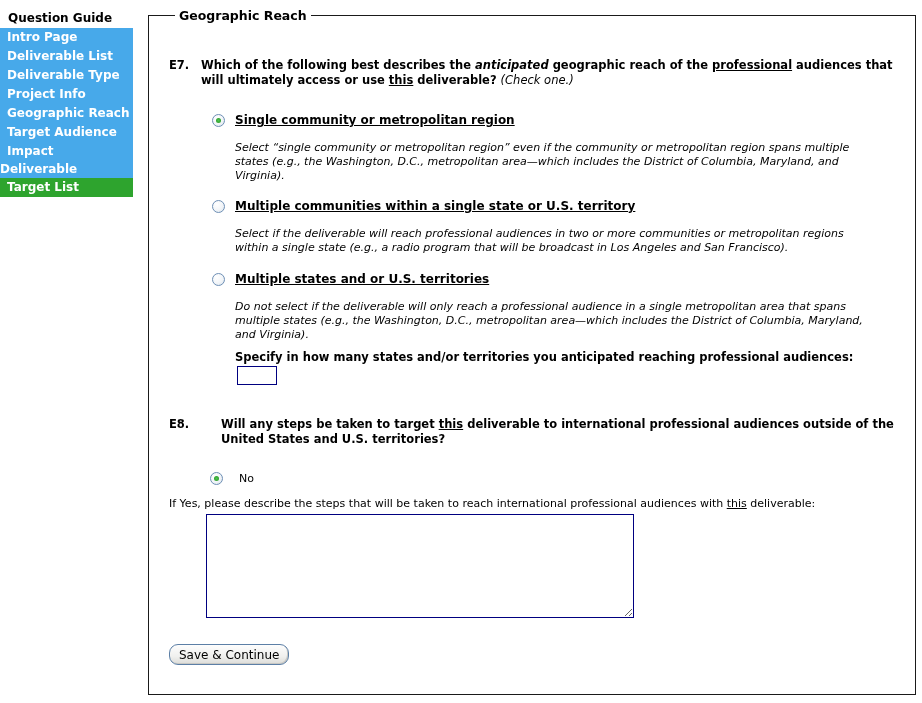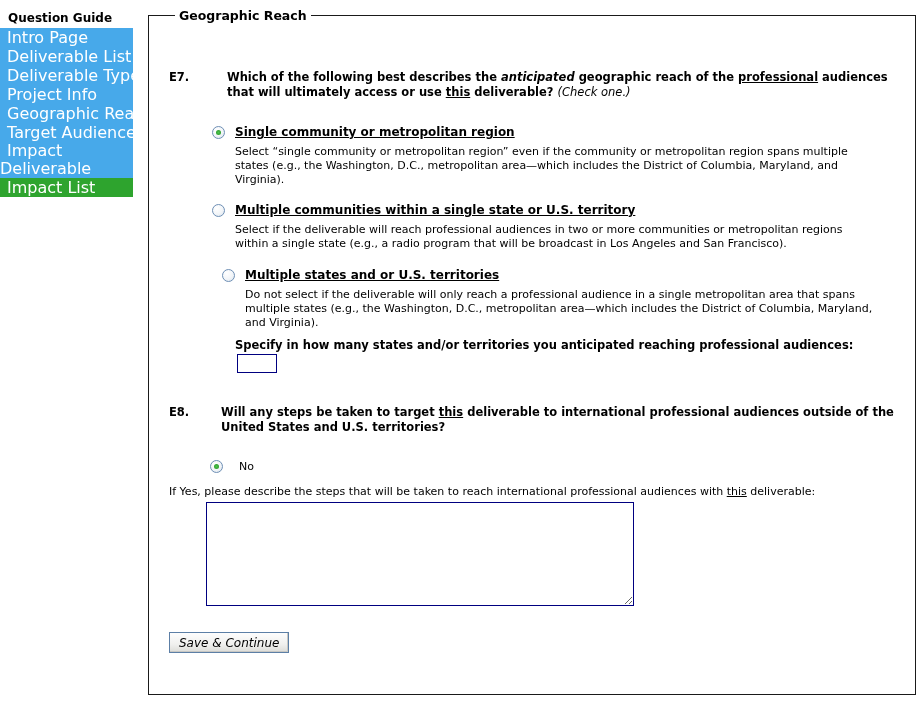--- a/index.html
+++ b/index.html
@@ -11,21 +11,21 @@
     color: #000;
     position: relative;
     overflow: hidden;
   }
 
   
   .sidebar { position: absolute; left: 0; top: 0; width: 133px; padding-top: 11px; }
   .sidebar-title { font-weight: bold; font-size: 12px; margin: 0 0 3px 8px; }
   .nav-item {
     background: #47A9EA; color: #fff;
-    font-weight: normal; font-size: 16px;
+    font-weight: bold; font-size: 12px;
     height: 19px; line-height: 19px;
     padding-left: 7px; 
     cursor: pointer; white-space: nowrap; overflow: hidden;
   }
   .nav-item.two-line {
     height: 36px; line-height: 18px;
     padding-left: 0; text-indent: 7px;
     white-space: normal;
   }
   .nav-item.green { background: #2EA42E; }
@@ -42,47 +42,47 @@
     margin-left: 6px; padding: 0 4px;
   }
 
   .q-row { display: flex; font-weight: bold; font-size: 11.5px; line-height: 15px; }
   .q-num { width: 32px; flex: none; }
   .q-text { max-width: 694px; }
   .seg-italic { font-style: italic; }
   .seg-underline { text-decoration: underline; }
   .seg-check { font-style: italic; font-weight: normal; }
 
-  #e7 { margin-top: 47px; gap: 26px; }
+  #e7 { margin-top: 35px; }
   #e8 { margin-top: 32px; gap: 20px; }
 
   .options { margin-left: 43px; }
   .option { display: flex; }
   .option.first  { margin-top: 25px; }
   .option.second { margin-top: 16px; }
-  .option.third  { margin-top: 17px; justify-content: center; }
+  .option.third  { margin-top: 17px; }
 
   .radio {
     width: 13px; height: 13px; flex: none;
     border: 1px solid #6E8FB5; border-radius: 50%;
     background: radial-gradient(circle at 35% 30%, #ffffff 0%, #f2f5f8 55%, #d8e2ec 100%);
     margin-right: 10px; margin-top: 1px;
     position: relative; cursor: pointer;
     display: inline-block;
   }
   .radio .dot { display: none; }
   .radio.selected .dot {
     display: block; width: 5px; height: 5px; border-radius: 50%;
     background: radial-gradient(circle, #4CC44C 0%, #2E9E2E 75%);
     position: absolute; left: 3px; top: 3px;
   }
 
   .option-body { width: 640px; }
   .option-label { font-weight: bold; font-size: 12px; line-height: 14px; text-decoration: underline; }
-  .option-desc  { font-size: 11px; line-height: 14px; margin-top: 6px; max-width: 636px; }
+  .option-desc  { font-style: italic; font-size: 11px; line-height: 14px; margin-top: 14px; max-width: 636px; }
 
   .specify { margin: 8px 0 0 66px; }
   .specify-label { font-weight: bold; font-size: 11.5px; line-height: 14px; }
   .specify-input {
     display: block; width: 40px; height: 19px;
     border: 1px solid #000080; margin: 2px 0 0 2px;
     font-size: 11px; padding: 1px 2px;
   }
 
   .yn-options { margin-left: 41px; margin-top: 24px; }
@@ -98,40 +98,39 @@
     border: 1px solid #000080;
     font-family: "DejaVu Sans", "Liberation Sans", sans-serif; font-size: 11px;
     resize: both; padding: 2px;
   }
 
   .save-btn {
     margin-top: 26px;
     height: 21px; padding: 0 9px;
     font-family: "DejaVu Sans", "Liberation Sans", sans-serif;
     font-size: 12px; color: #000;
-    border: 1px solid #5C7FA6; border-radius: 0;
+    border: 1px solid #5C7FA6; border-radius: 9px;
     background: linear-gradient(180deg, #fdfdfd 0%, #f0f0ee 60%, #dcdcd8 100%);
     box-shadow: inset -1px -1px 0 #c8c8c4;
     cursor: pointer;
-    font-style: italic;
   }
 </style>
 </head>
 <body>
 
 <div class="sidebar">
   <div class="sidebar-title">Question Guide</div>
   <div class="nav-item">Intro Page</div>
   <div class="nav-item">Deliverable List</div>
   <div class="nav-item">Deliverable Type</div>
   <div class="nav-item">Project Info</div>
   <div class="nav-item">Geographic Reach</div>
   <div class="nav-item">Target Audience</div>
   <div class="nav-item two-line">Impact Deliverable</div>
-  <div class="nav-item green">Impact List</div>
+  <div class="nav-item green">Target List</div>
 </div>
 
 <fieldset class="main">
   <legend>Geographic Reach</legend>
 
   
   <div class="q-row" id="e7">
     <div class="q-num">E7.</div>
     <div class="q-text"><span>Which of the following best describes the </span><span class="seg-italic">anticipated</span><span> geographic reach of the </span><span class="seg-underline">professional</span><span> audiences that will ultimately access or use </span><span class="seg-underline">this</span><span> deliverable? </span><span class="seg-check">(Check one.)</span></div>
   </div>

